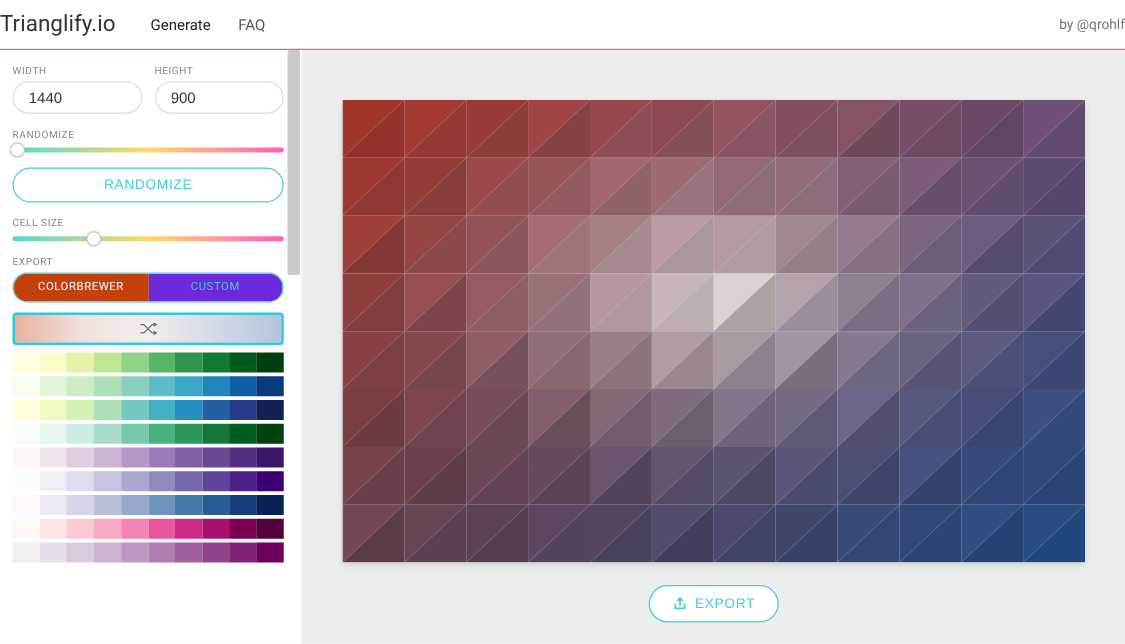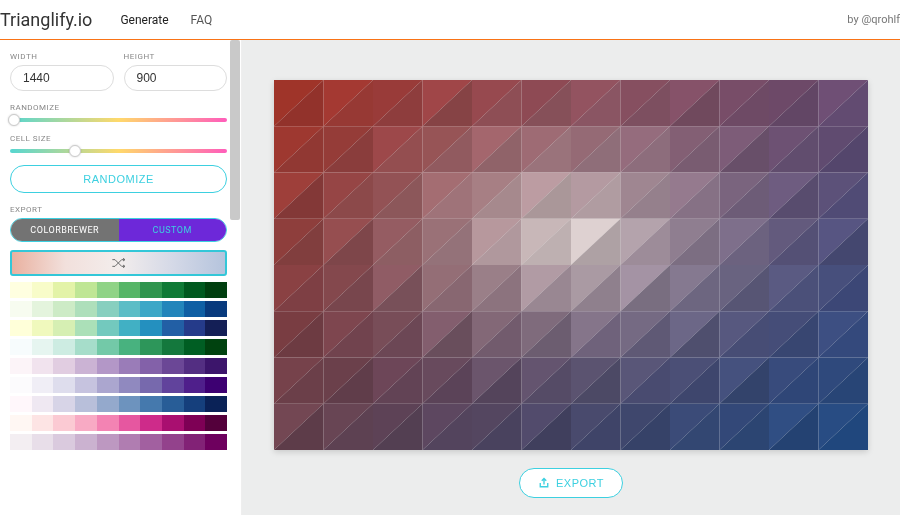--- a/index.html
+++ b/index.html
@@ -16,21 +16,21 @@
   .field-row { display: flex; gap: 10px; }
   .field { flex: 1; }
   .label { font-size: 8px; letter-spacing: 0.5px; color: #888; margin-bottom: 4px; display: block; }
   .input { width: 100%; height: 26px; border: 1px solid #ddd; border-radius: 13px; padding: 0 12px; font-size: 12px; color: #333; outline: none; }
   .section { margin-top: 12px; }
   .slider-track { height: 4px; border-radius: 2px; position: relative; background: linear-gradient(90deg, #56d6d0 0%, #ffd96b 50%, #ff5dbb 100%); margin: 6px 0 2px; }
   .slider-thumb { position: absolute; top: 50%; width: 12px; height: 12px; background: #fff; border: 1px solid #ccc; border-radius: 50%; transform: translate(-50%, -50%); box-shadow: 0 0 2px rgba(0,0,0,.2); }
   .btn-randomize { width: 100%; height: 28px; border: 1px solid #3dd0e0; color: #3dd0e0; background: #fff; border-radius: 14px; font-size: 11px; letter-spacing: 0.5px; cursor: pointer; }
   .pill-tabs { display: flex; border: 1px solid #3dd0e0; border-radius: 14px; overflow: hidden; height: 24px; }
   .pill-tab { flex: 1; display: flex; align-items: center; justify-content: center; font-size: 9px; letter-spacing: 0.5px; cursor: pointer; }
-  .pill-tab.active { background: #737373; color: #fff; }
+  .pill-tab.active { background: #c2410c; color: #fff; }
   .pill-tab.inactive { color: #3dd0e0; background: #6d28d9; }
   .shuffle-row { margin-top: 8px; height: 26px; border: 2px solid #33c7d8; border-radius: 3px; display: flex; align-items: center; justify-content: center; cursor: pointer; background: linear-gradient(90deg,#e9b1a0,#f2e0dc,#f3edec,#d5d9e7,#b5c4dd); }
   .shuffle-row svg { width: 16px; height: 12px; stroke: #6a6a6a; fill: none; stroke-width: 1.5; }
   .palette-list { margin-top: 6px; display: flex; flex-direction: column; gap: 3px; }
   .palette-row { height: 16px; display: flex; cursor: pointer; }
   .palette-row span { flex: 1; }
   .canvas-area { flex: 1; background: #eceded; display: flex; flex-direction: column; align-items: center; justify-content: flex-start; padding-top: 40px; }
   .artwork { width: 594px; height: 370px; box-shadow: 0 2px 6px rgba(0,0,0,.15); }
   .export-btn { margin-top: 18px; height: 30px; padding: 0 18px; border: 1px solid #3dd0e0; background: #fff; border-radius: 15px; color: #3dd0e0; font-size: 11px; letter-spacing: 0.5px; cursor: pointer; display: flex; align-items: center; gap: 6px; }
   .export-btn svg { width: 12px; height: 12px; stroke: #3dd0e0; fill: none; stroke-width: 1.8; }
@@ -62,28 +62,28 @@
     </div>
 
     <div class="section">
       <span class="label">RANDOMIZE</span>
       <div class="slider-track">
         <div class="slider-thumb" id="variance-thumb" style="left: 2%;"></div>
       </div>
     </div>
 
     <div class="section">
+      <button class="btn-randomize">RANDOMIZE</button>
+    </div>
+
+    <div class="section">
       <span class="label">CELL SIZE</span>
       <div class="slider-track">
         <div class="slider-thumb" id="cellsize-thumb" style="left: 30%;"></div>
       </div>
-    </div>
-
-    <div class="section">
-      <button class="btn-randomize">RANDOMIZE</button>
     </div>
 
     <div class="section">
       <span class="label">EXPORT</span>
       <div class="pill-tabs">
         <div class="pill-tab active">COLORBREWER</div>
         <div class="pill-tab inactive">CUSTOM</div>
       </div>
       <div class="shuffle-row" id="shuffle-row">
         <svg viewBox="0 0 24 16">

